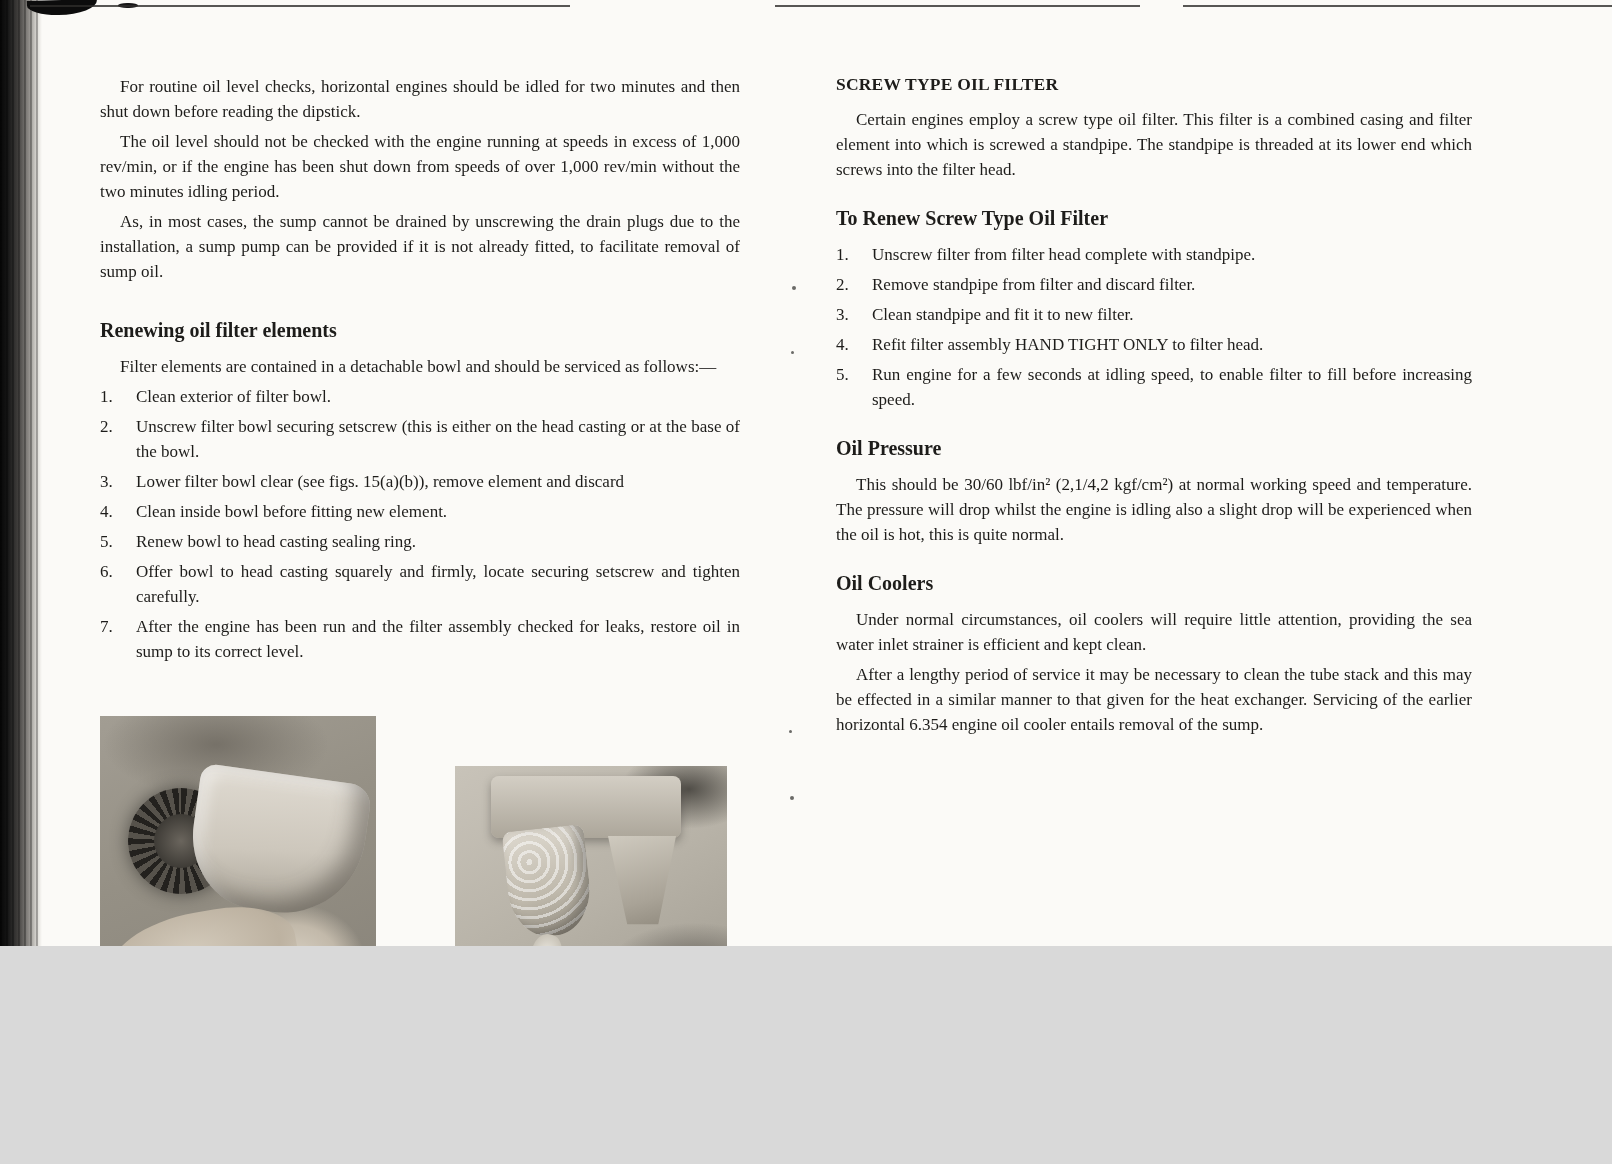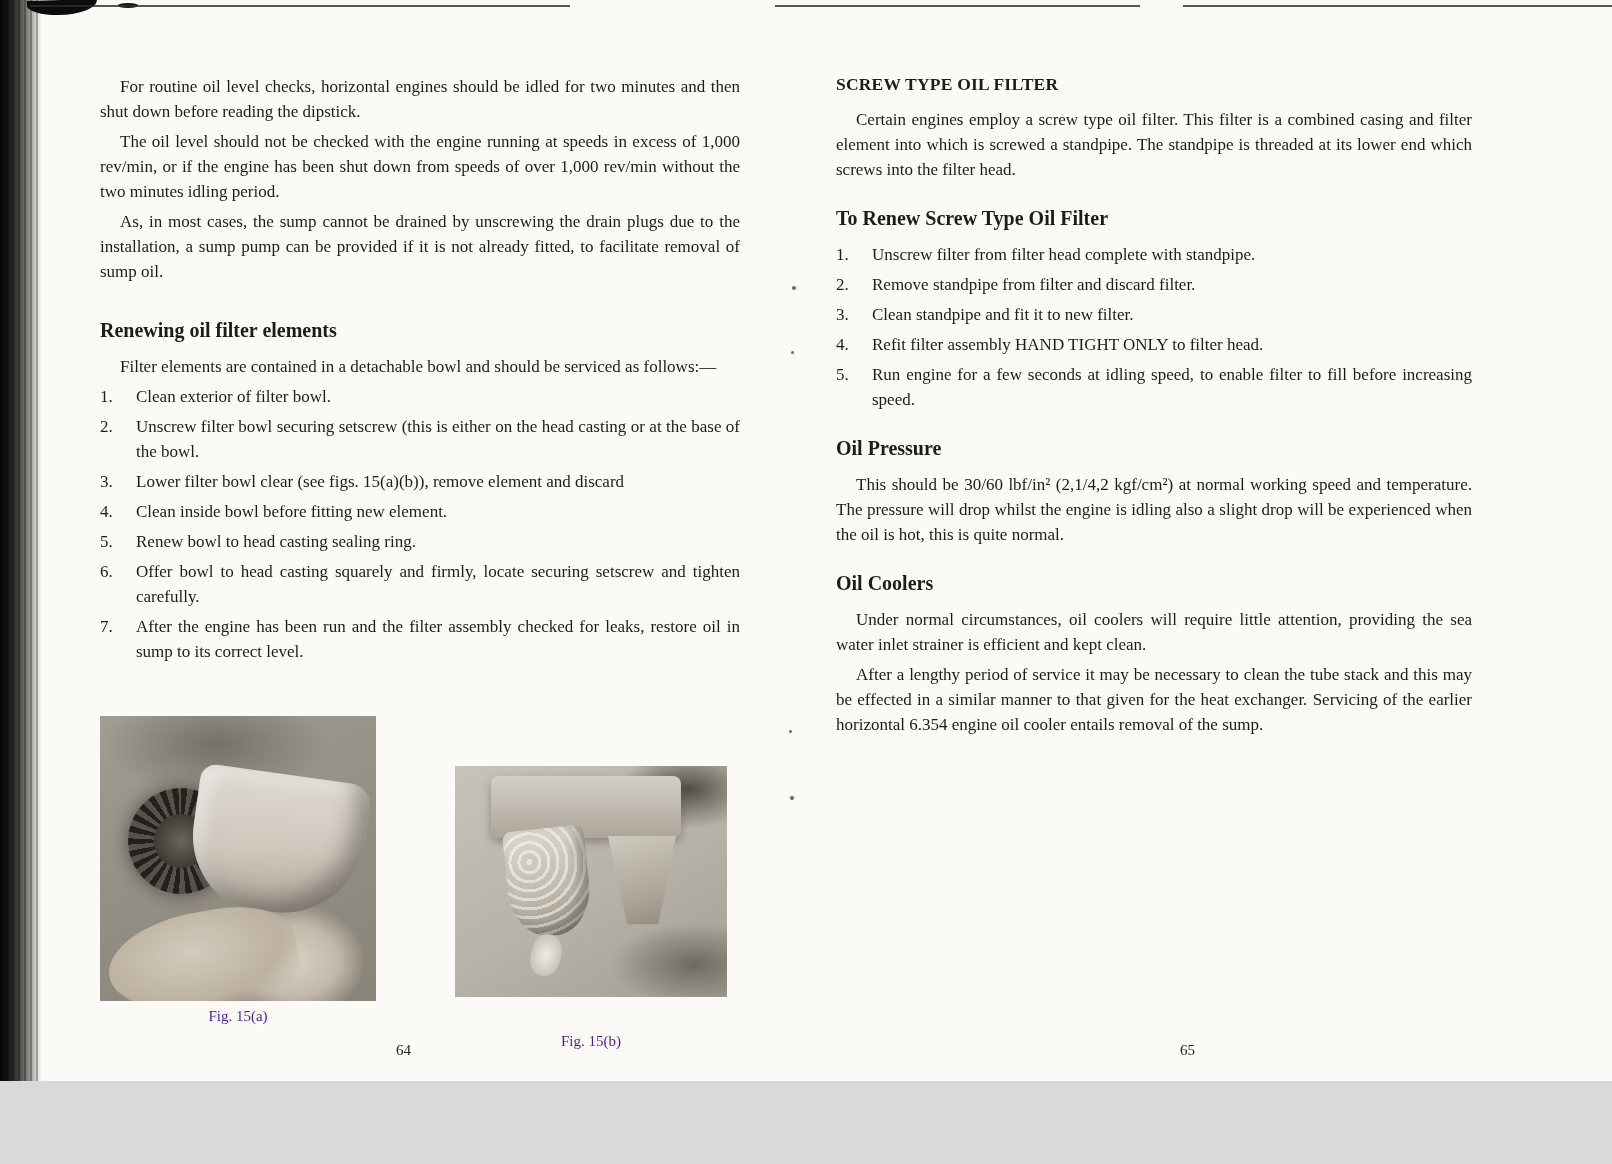--- a/index.html
+++ b/index.html
@@ -1,17 +1,17 @@
 <!DOCTYPE html>
 <html><head>
 <meta charset="utf-8">
 <style>
   html,body { margin:0; padding:0; background:#d9d9d9; }
   .scan {
-    position:relative; width:1612px; height:1081px;
+    position:relative; width:1612px; height:946px;
     background:#fbfaf7; overflow:hidden;
     font-family:"Liberation Serif", serif; color:#1d1c1a;
   }
   
   .binding {
     position:absolute; left:0; top:0; width:42px; height:1164px;
     background:
       repeating-linear-gradient(90deg, rgba(0,0,0,.28) 0 2px, rgba(0,0,0,0) 2px 6px),
       linear-gradient(90deg, #070707 0%, #161616 18%, #3f3d3b 42%, #8d8a86 68%, #dddbd6 88%, rgba(255,255,255,0) 100%);
   }

